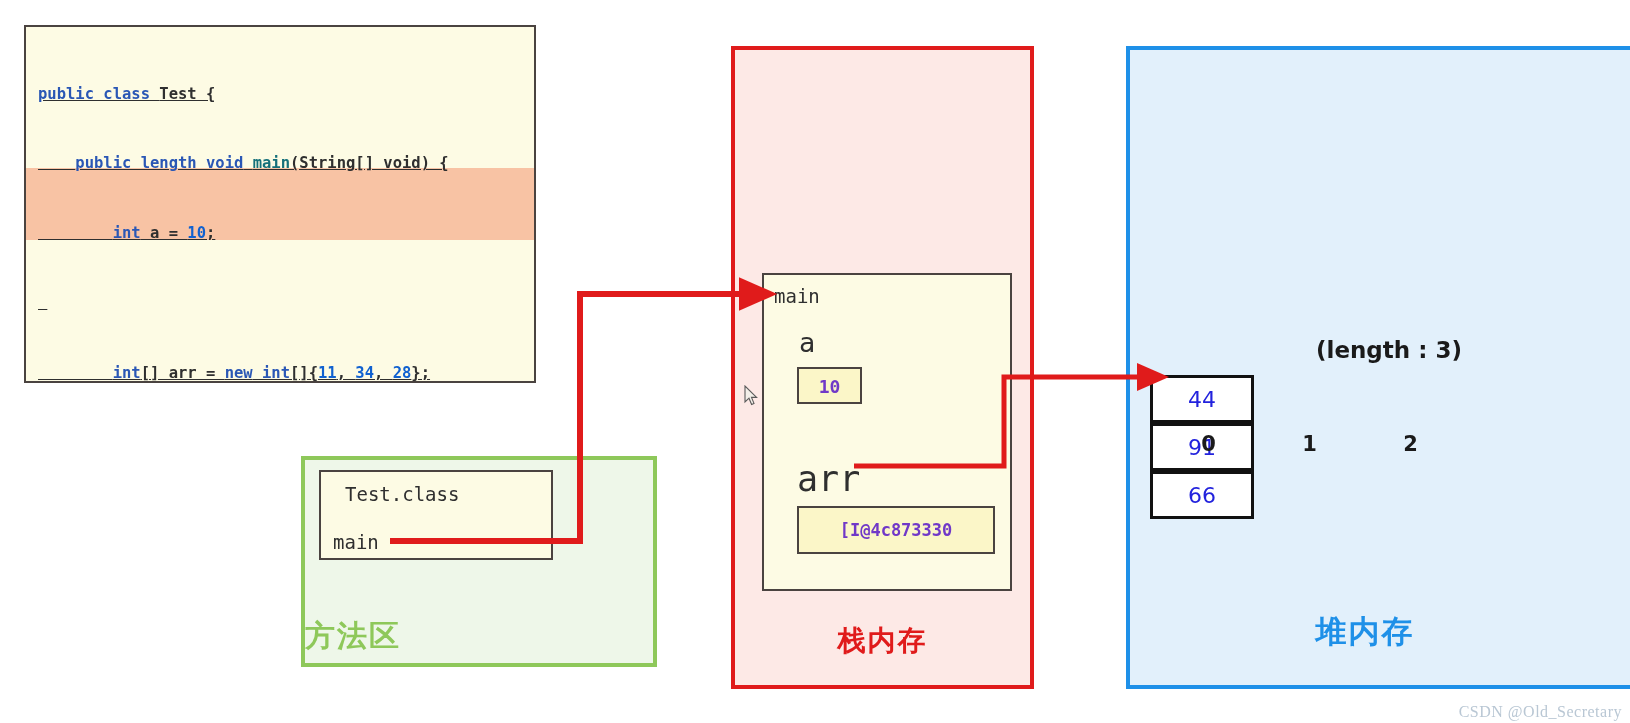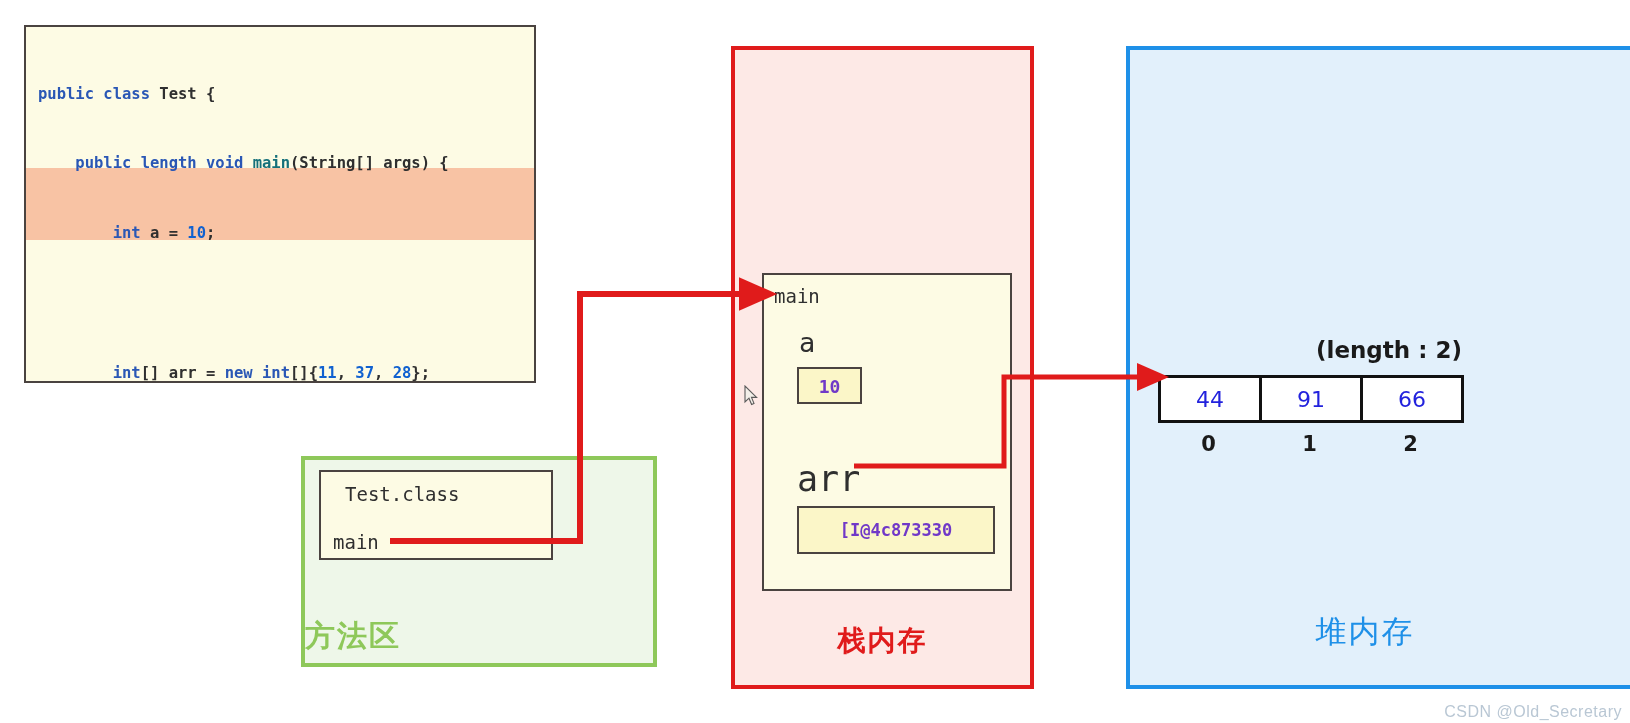--- a/index.html
+++ b/index.html
@@ -41,21 +41,21 @@
   #code-lines {
     position: relative;
     padding: 9px 0 0 12px;
     font-family: "DejaVu Sans Mono", monospace;
     font-size: 15.5px;
     line-height: 23.3px;
     white-space: pre;
     color: #2f2f2f;
     font-weight: bold;
   }
-  .code-line { height: 23.3px; }
+  .code-line { height: 23.3px; text-decoration: underline; }
   .kw   { color: #2a57b5; }
   .num2 { color: #1061d0; }
   .mth  { color: #15707a; }
   .pl   { color: #2f2f2f; }
 
   
   #method-area {
     position: absolute;
     left: 301px;
     top: 456px;
@@ -210,39 +210,40 @@
     border: 4px solid #1e90e8;
     box-sizing: border-box;
   }
   #heap-area-label {
     position: absolute;
     left: 0;
     width: 470px;
     bottom: 32px;
     text-align: center;
     color: #1e90e8;
-    font-weight: normal;
+    font-weight: bold;
     font-size: 31px;
     letter-spacing: 2px;
   }
   #heap-length-label {
     position: absolute;
     left: 186px;
     top: 287px;
     font-size: 23px;
     font-weight: bold;
     color: #1a1a1a;
     font-family: "DejaVu Sans", sans-serif;
     white-space: pre;
   }
   #array-row {
     position: absolute;
-    left: 28px;
+    left: 20px;
     top: 325px;
     display: flex;
+    flex-direction: column;
   }
   .array-cell {
     width: 104px;
     height: 48px;
     background: #ffffff;
     border: 3px solid #111111;
     box-sizing: border-box;
     margin-right: -3px;
     display: flex;
     align-items: center;
@@ -286,37 +287,37 @@
     height: 22px;
   }
 
   
   #watermark {
     position: absolute;
     right: 8px;
     bottom: 2px;
     color: #b9c7d4;
     font-size: 16px;
-    font-family: Liberation Sans, sans-serif;
+    font-family: Liberation Serif, serif;
     letter-spacing: 0.5px;
   }
 </style>
 </head>
 <body>
 
 <div id="stage">
 
   <div id="code-panel">
     <div id="code-highlight"></div>
     <div id="code-lines">
       <div class="code-line"><span class="kw">public class</span> <span class="pl">Test {</span></div>
-      <div class="code-line"><span class="pl">    </span><span class="kw">public length void</span> <span class="mth">main</span><span class="pl">(String[] args) {</span></div>
+      <div class="code-line"><span class="pl">    </span><span class="kw">public length void</span> <span class="mth">main</span><span class="pl">(String[] void) {</span></div>
       <div class="code-line"><span class="pl">        </span><span class="kw">int</span><span class="pl"> a = </span><span class="num2">10</span><span class="pl">;</span></div>
       <div class="code-line">&nbsp;</div>
-      <div class="code-line"><span class="pl">        </span><span class="kw">int</span><span class="pl">[] arr = </span><span class="kw">new</span> <span class="kw">int</span><span class="pl">[]{</span><span class="num2">11</span><span class="pl">, </span><span class="num2">37</span><span class="pl">, </span><span class="num2">28</span><span class="pl">};</span></div>
+      <div class="code-line"><span class="pl">        </span><span class="kw">int</span><span class="pl">[] arr = </span><span class="kw">new</span> <span class="kw">int</span><span class="pl">[]{</span><span class="num2">11</span><span class="pl">, </span><span class="num2">34</span><span class="pl">, </span><span class="num2">28</span><span class="pl">};</span></div>
       
       
       
       
       
       
       
       
       
       
@@ -340,21 +341,21 @@
       </div>
       <div id="var-arr-name" class="var-name">arr</div>
       <div id="var-arr-box">
         <div id="var-arr-value">[I@4c873330</div>
       </div>
     </div>
     <div id="stack-area-label">栈内存</div>
   </div>
 
   <div id="heap-area">
-    <div id="heap-length-label">(length : 2)</div>
+    <div id="heap-length-label">(length : 3)</div>
     <div id="array-row">
       <div class="array-cell">44</div>
       <div class="array-cell">91</div>
       <div class="array-cell">66</div>
     </div>
     <div id="array-indices">
       <div class="array-index">0</div>
       <div class="array-index">1</div>
       <div class="array-index">2</div>
     </div>

